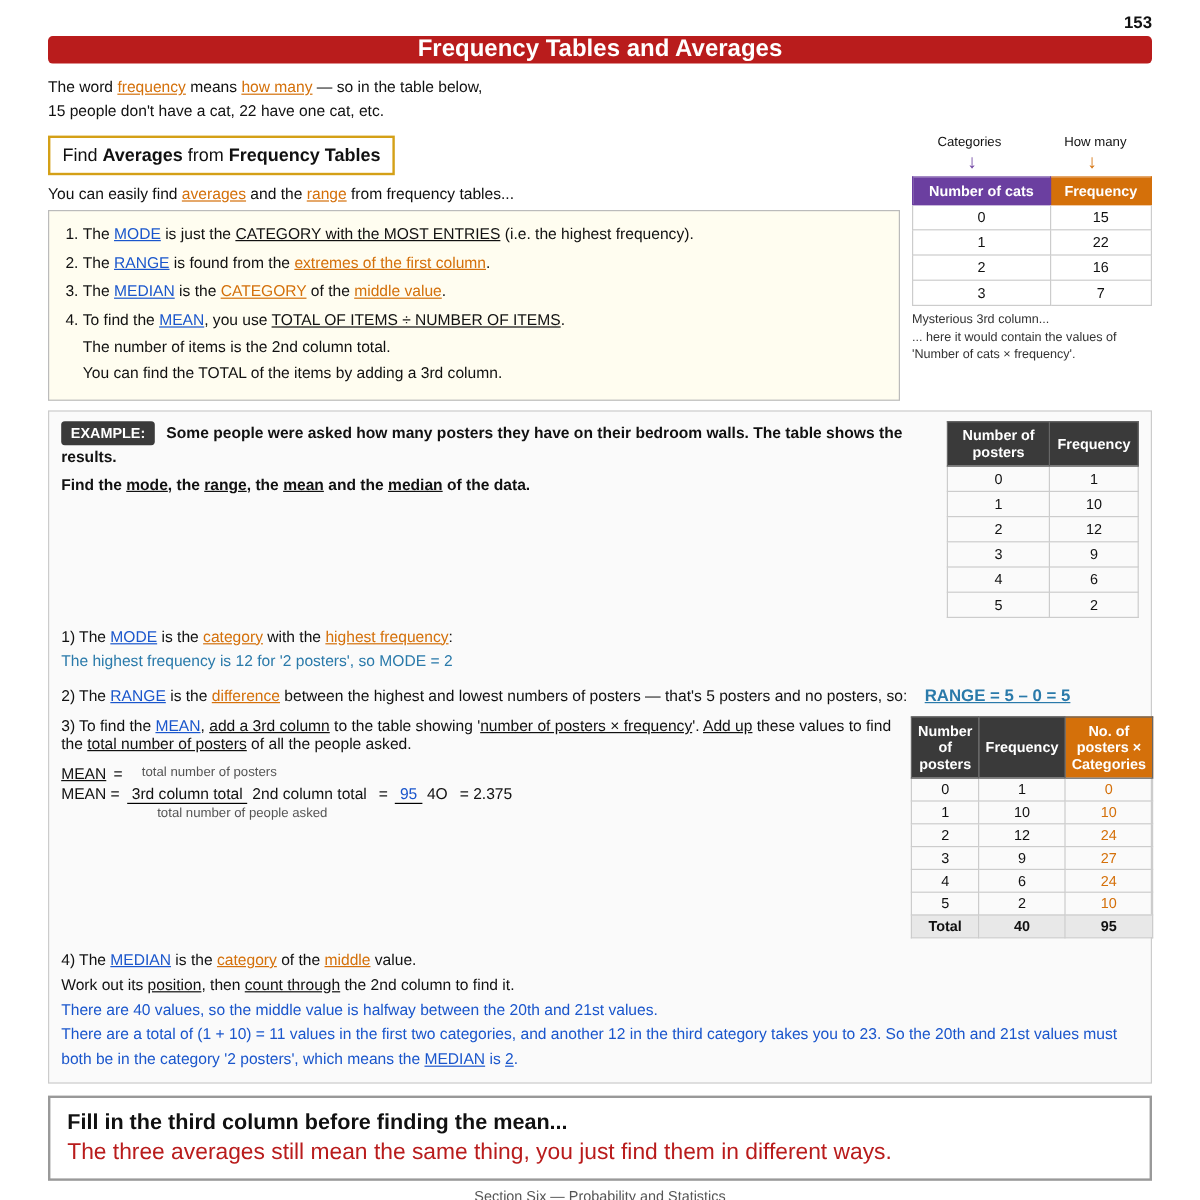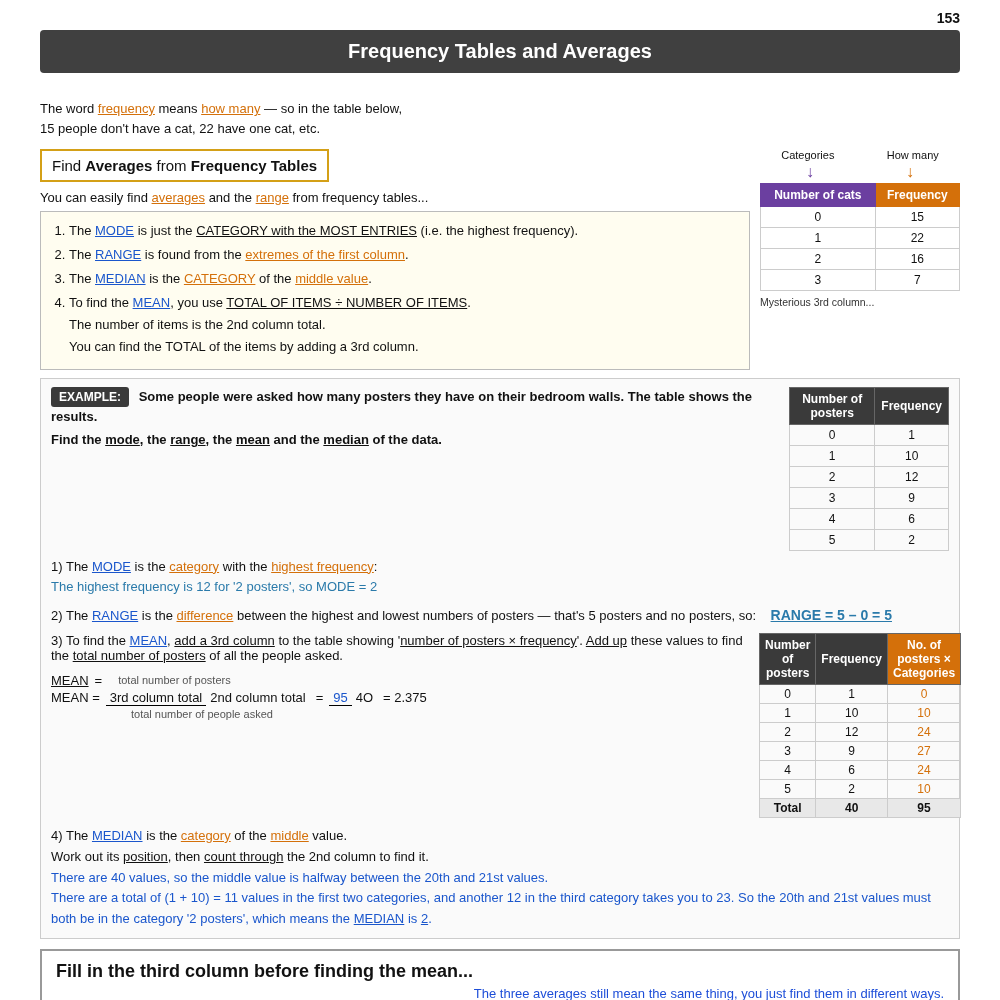--- a/index.html
+++ b/index.html
@@ -18,28 +18,27 @@
       padding: 10px 40px 10px 40px;
       position: relative;
     }
     .page-number {
       text-align: right;
       font-size: 14px;
       font-weight: bold;
       margin-bottom: 4px;
     }
     .header-banner {
-      background: #404040;
+      background: #b91c1c;
       color: #fff;
       text-align: center;
       font-size: 20px;
       font-weight: bold;
-      padding: 10px;
       border-radius: 4px;
-      margin-bottom: 26px;
+      margin-bottom: 10px;
     }
     .intro-text {
       font-size: 13px;
       margin-bottom: 8px;
       line-height: 1.5;
     }
     .link-text { color: #d4700a; text-decoration: underline; }
     .section-box {
       border: 2px solid #d4a017;
       background: #fff;
@@ -253,23 +252,22 @@
       margin-top: 10px;
       background: #fff;
     }
     .bottom-box-title {
       font-size: 18px;
       font-weight: bold;
       color: #111;
       margin-bottom: 4px;
     }
     .bottom-box-sub {
-      font-size: 13px;
-      color: #1d4ed8;
-      text-align: right;
+      font-size: 19px;
+      color: #b91c1c;
     }
     .footer-text {
       text-align: center;
       font-size: 12px;
       color: #555;
       margin-top: 6px;
     }
     .arrow-indicator {
       color: #6b3fa0;
       font-size: 16px;
@@ -344,20 +342,21 @@
               <td>16</td>
             </tr>
           <tr>
               <td>3</td>
               <td>7</td>
             </tr>
         </tbody>
       </table>
       <div class="mysterious-note">
         <span>Mysterious 3rd column...</span><br>
+        <span>... here it would contain the values of 'Number of cats × frequency'.</span>
       </div>
     </div>
   </div>
 
   <div class="example-section">
     <div class="example-row">
       <div style="flex:1">
         <div style="margin-bottom:4px;">
           <span class="example-label">EXAMPLE:</span>
           <span class="example-bold">Some people were asked how many posters they have on their bedroom walls. The table shows the results.</span>

